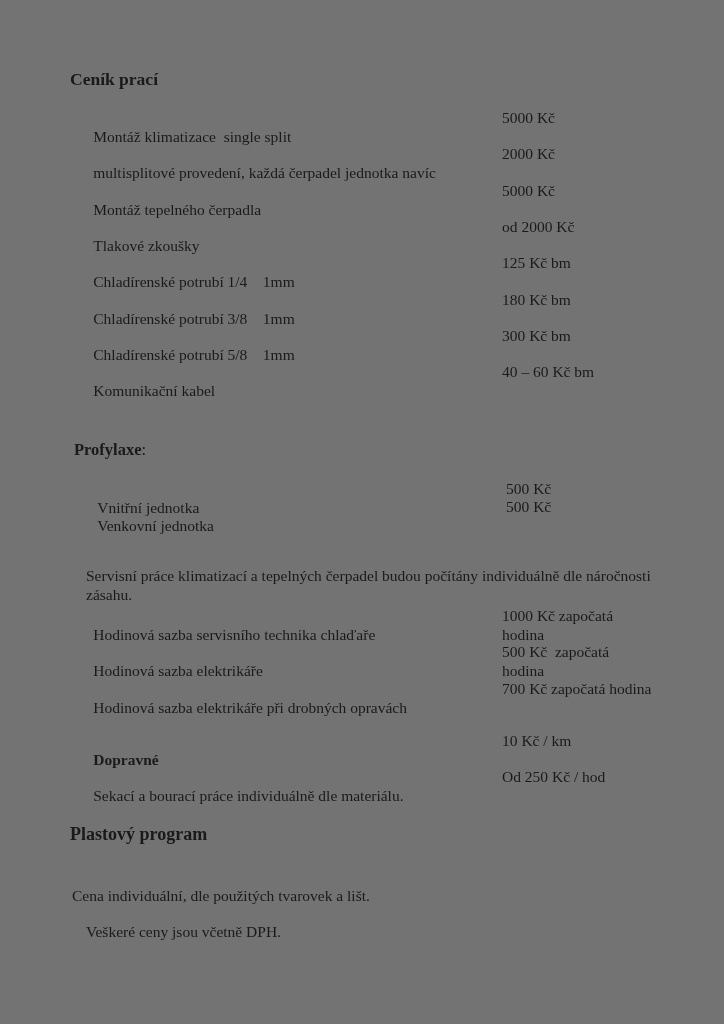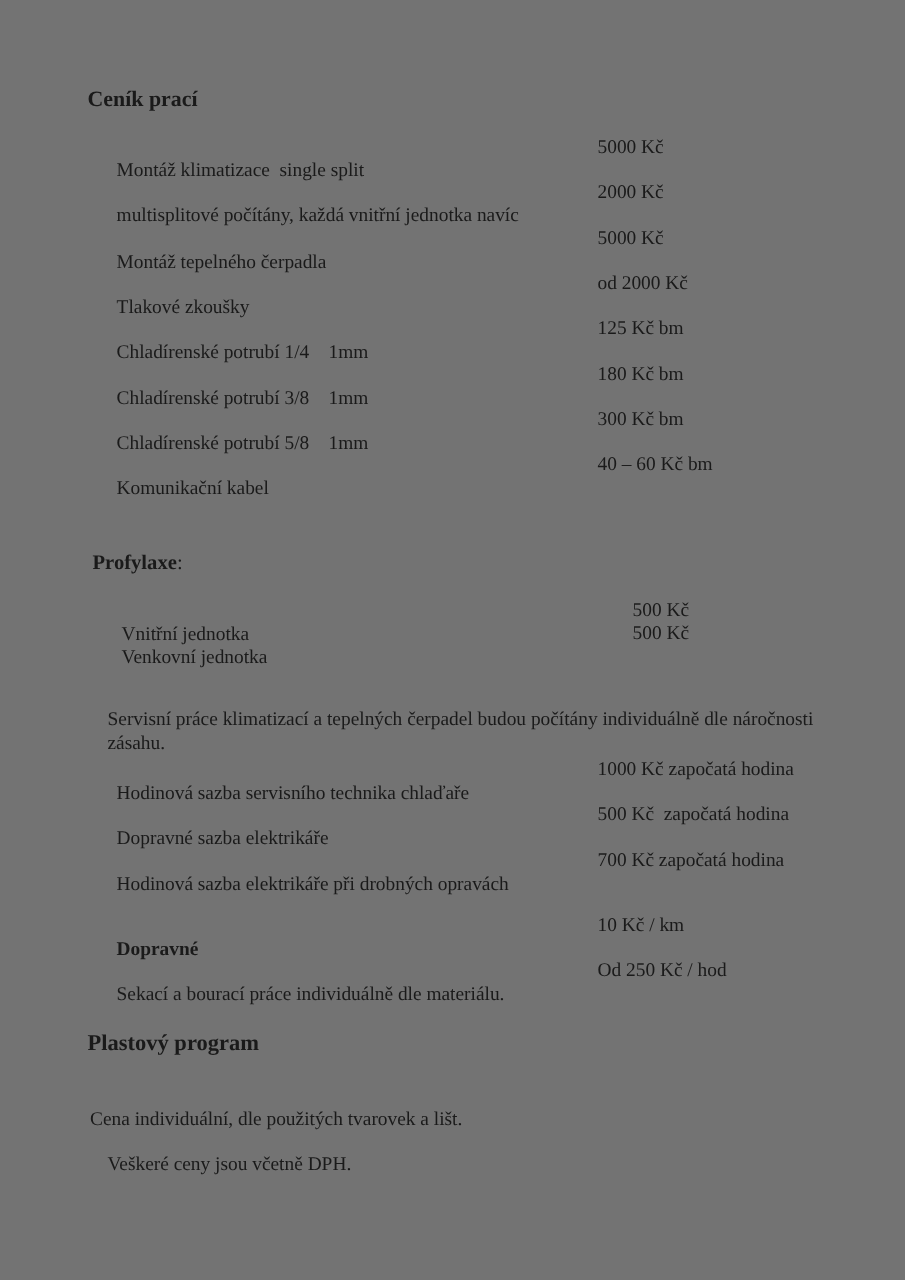--- a/index.html
+++ b/index.html
@@ -35,21 +35,21 @@
     position: relative;
     height: 36.35px;
     font-size: 15.5px;
     line-height: 19px;
     white-space: pre-wrap;
   }
   .row .label { display: inline-block; text-align: right; }
   .row .label.bold { font-weight: bold; }
   .row .price {
     position: absolute;
-    left: 408px;
+    left: 432px;
     top: 0;
     white-space: pre-wrap;
   }
   .tight-rows .row { height: 18.4px; }
   .tight-rows .row .price { left: 432px; }
   .para {
     margin: 16px;
     font-size: 15.5px;
     line-height: 18.5px;
     width: 596px;
@@ -61,21 +61,21 @@
 <div class="page">
 
   <h1 class="doc-title abs" style="left:70px; top:69px;">Ceník prací</h1>
 
   <div class="rows abs" style="left:70px; top:108px;">
     <div class="row">
       <span class="label">Montáž klimatizace  single split</span>
       <span class="price">5000 Kč</span>
     </div>
     <div class="row">
-      <span class="label">multisplitové počítány, každá vnitřní jednotka navíc</span>
+      <span class="label">multisplitové provedení, každá čerpadel jednotka navíc</span>
       <span class="price">2000 Kč</span>
     </div>
     <div class="row">
       <span class="label">Montáž tepelného čerpadla</span>
       <span class="price">5000 Kč</span>
     </div>
     <div class="row">
       <span class="label">Tlakové zkoušky</span>
       <span class="price">od 2000 Kč</span>
     </div>
@@ -111,21 +111,21 @@
   </div>
 
   <p class="para abs" style="left:70px; top:551px;">Servisní práce klimatizací a tepelných čerpadel budou počítány individuálně dle náročnosti zásahu.</p>
 
   <div class="rows abs" style="left:70px; top:606px;">
     <div class="row">
       <span class="label">Hodinová sazba servisního technika chlaďaře</span>
       <span class="price">1000 Kč započatá hodina</span>
     </div>
     <div class="row">
-      <span class="label">Dopravné sazba elektrikáře</span>
+      <span class="label">Hodinová sazba elektrikáře</span>
       <span class="price">500 Kč  započatá hodina</span>
     </div>
     <div class="row">
       <span class="label">Hodinová sazba elektrikáře při drobných opravách</span>
       <span class="price">700 Kč započatá hodina</span>
     </div>
   </div>
 
   <div class="rows abs" style="left:70px; top:731px;">
     <div class="row">

